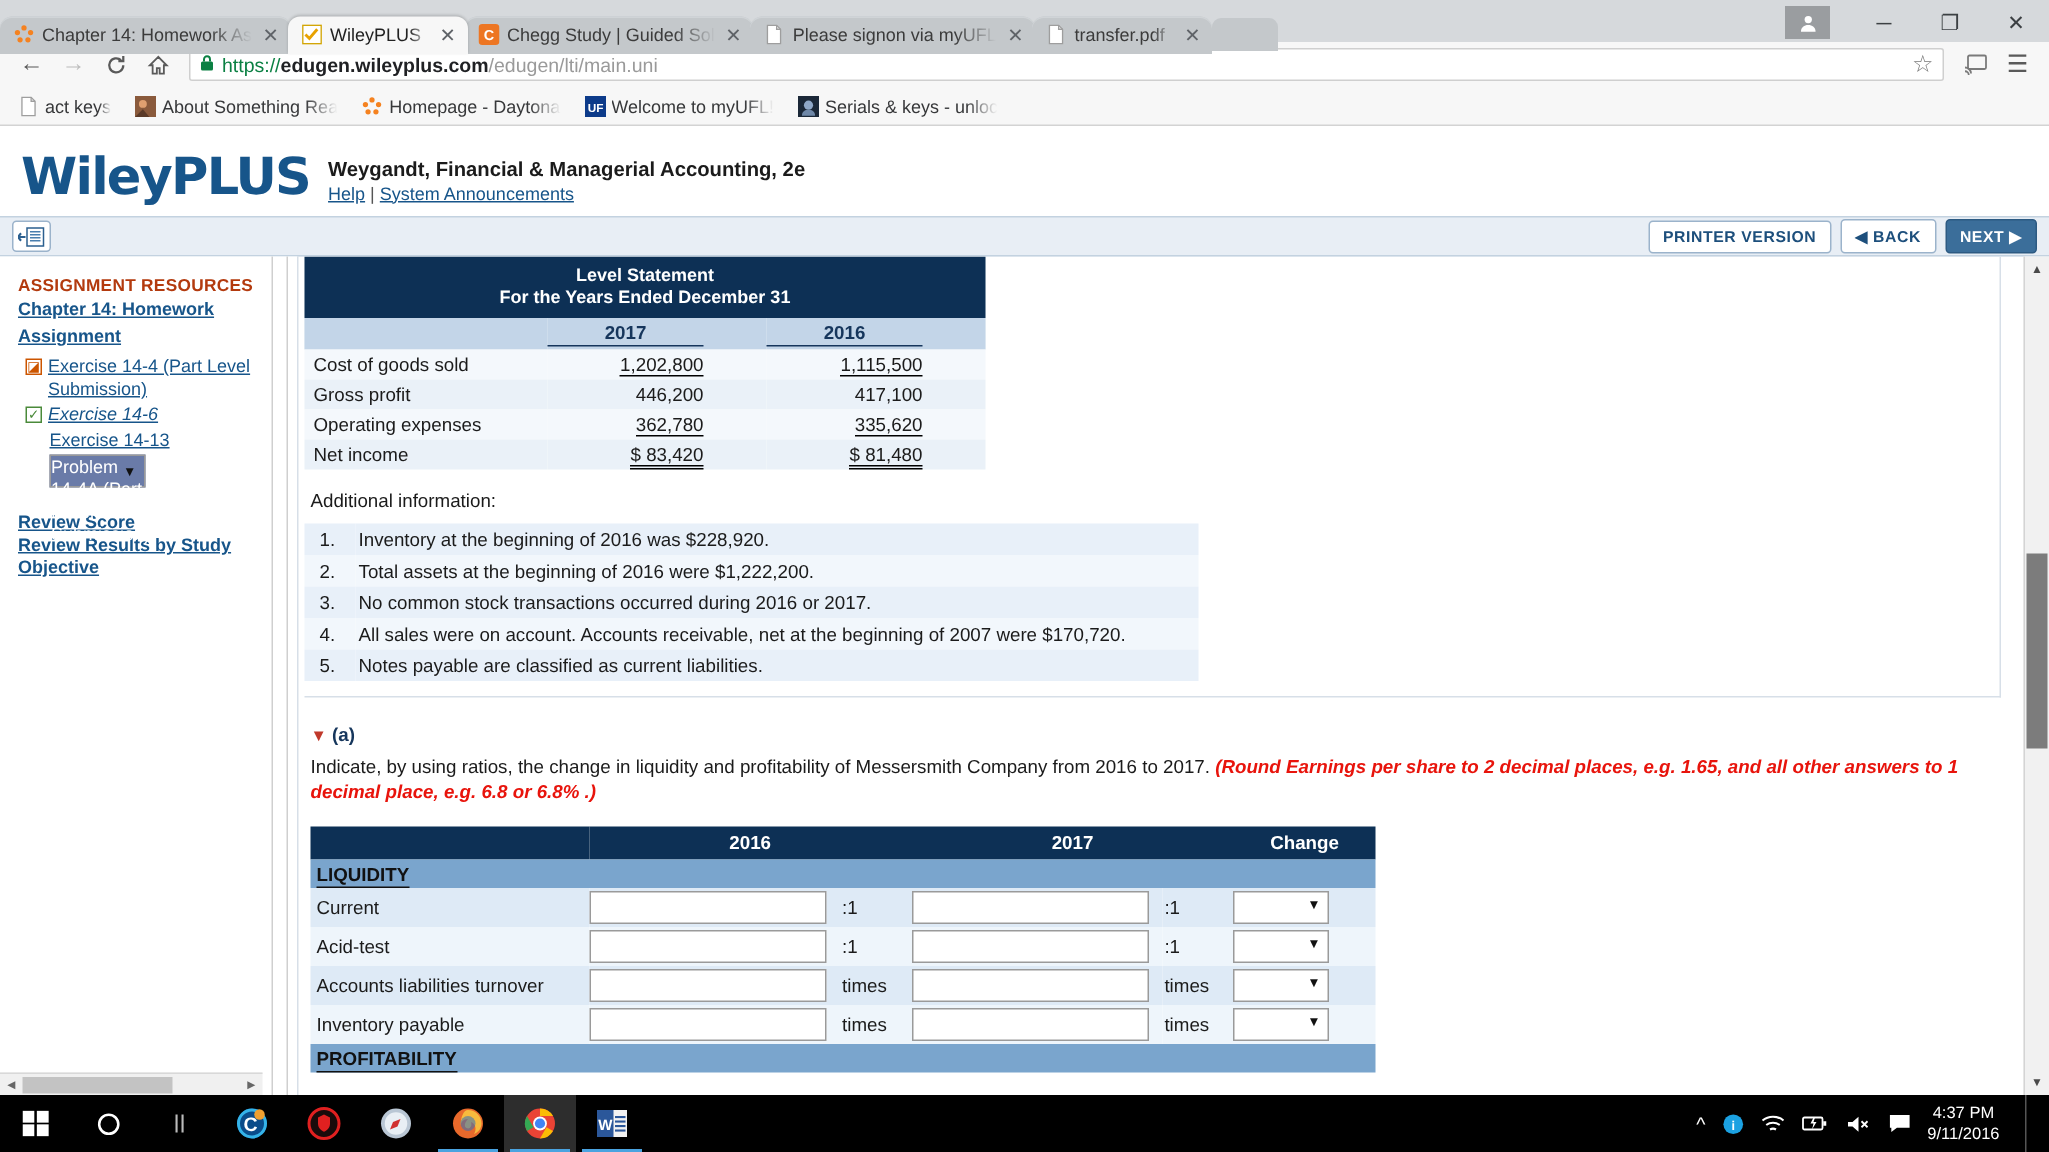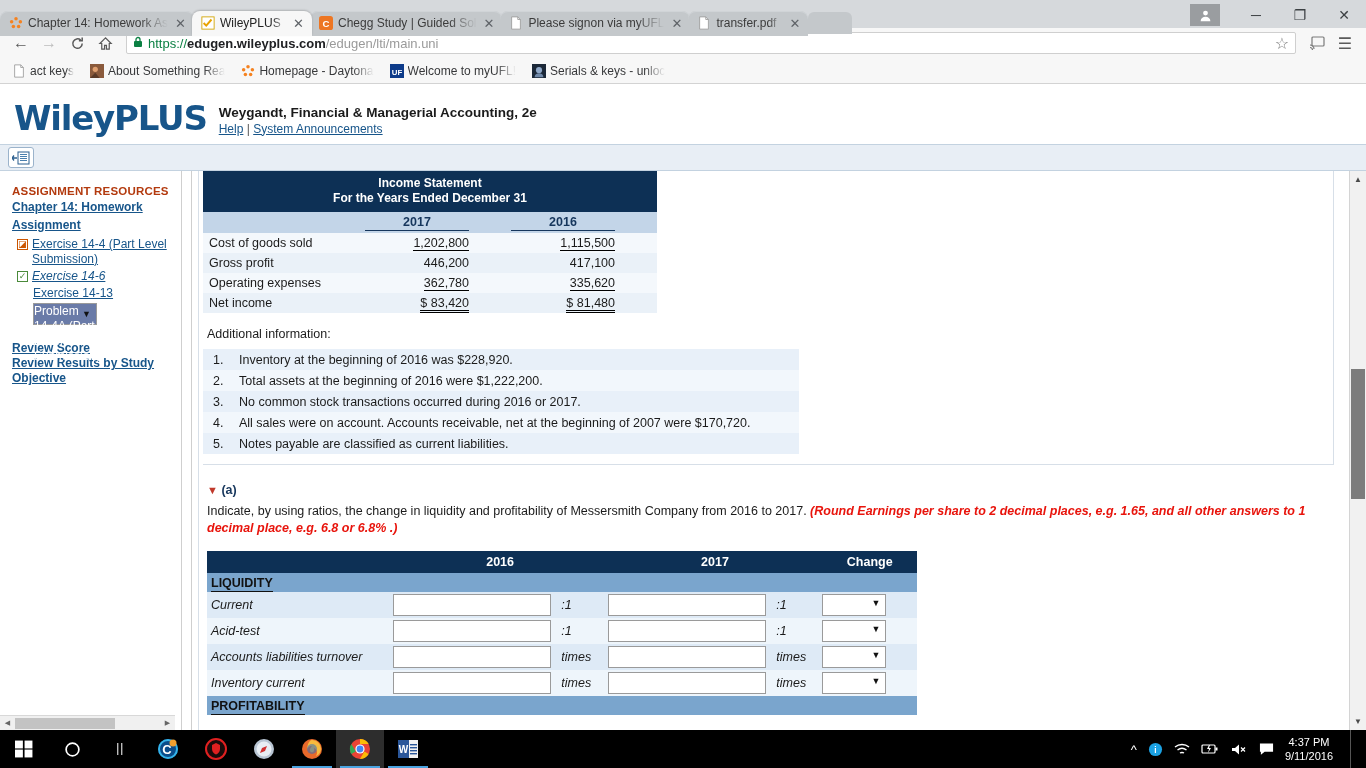--- a/index.html
+++ b/index.html
@@ -155,21 +155,21 @@
 
   
   table.ratio { border-collapse: collapse; width: 710px; margin-left: 4px; }
   .ratio .hdr td { background: #0d3055; color: #fff; font-weight: bold; font-size: 12.5px;
                    text-align: center; height: 22px; }
   .ratio .hdr td.blank { background: #0d3055; }
   .ratio .band td { background: #7aa5cd; height: 19px; padding-left: 4px; }
   .ratio .band span { font-size: 12.5px; font-weight: bold; color: #111;
                       border-bottom: 1.5px solid #111; padding-bottom: 1px; }
   .ratio td { font-size: 12.5px; color: #1b1b1b; height: 26px; }
-  .ratio tbody tr.r { background: #deeaf6; font-style: italic; }
+  .ratio tbody tr.r { background: #deeaf6; }
   .ratio tbody tr.r:nth-of-type(even) { background: #eef5fb; }
   .ratio .rlbl { padding-left: 4px; width: 192px; }
   .ratio .rin { width: 168px; padding: 0 4px 0 0; }
   .ratio .runit { width: 48px; font-size: 12.5px; padding-left: 1px; }
   .ratio .rsel { width: 96px; }
   .inp { width: 158px; height: 22px; border: 1px solid #9a9a9a; background: #fff; }
   .sel { width: 64px; height: 22px; border: 1px solid #9a9a9a; background: #fff;
          position: relative; }
   .sel::after { content: "▼"; position: absolute; right: 5px; top: 3px; font-size: 9px; color: #111; }
 
@@ -362,20 +362,25 @@
     </div>
   </div>
 
   <div class="toolbar">
     <div class="collapse-btn">
       <svg width="18" height="14" viewBox="0 0 18 14">
         <path d="M0 7h5M2 4.5L0 7l2 2.5" stroke="#2b5f8f" stroke-width="1.4" fill="none"></path>
         <rect x="6" y="1" width="11" height="12" fill="#fff" stroke="#2b5f8f"></rect>
         <path d="M8 3.5h7M8 5.5h7M8 7.5h7M8 9.5h7" stroke="#4a7fae" stroke-width="1"></path>
       </svg>
+    </div>
+    <div class="tb-right">
+      <div class="btn">PRINTER VERSION</div>
+      <div class="btn">◀ BACK</div>
+      <div class="btn primary">NEXT ▶</div>
     </div>
   </div>
 
   <div class="body-area">
 
     <div class="sidebar">
       <div class="side-h">ASSIGNMENT RESOURCES</div>
       <a class="side-chapter">Chapter 14: Homework Assignment</a>
 
       <div class="side-list">
@@ -414,21 +419,21 @@
     <div class="content-wrap">
       <div class="content">
         <div class="content-inner">
 
           <div class="panel">
 
             <table class="is">
               <tbody>
                   <tr>
                     <td class="ttl" colspan="3">
-                <span>Income Statement</span><br>
+                <span>Level Statement</span><br>
                 <span>For the Years Ended December 31</span>
               </td>
                   </tr>
               <tr>
                 <td class="yr"></td>
                 <td class="yr yrcell">
                       <div class="yrbox">2017</div>
                     </td>
                 <td class="yr yrcell">
                       <div class="yrbox">2016</div>
@@ -543,21 +548,21 @@
                 <td class="runit">times</td>
                 <td class="rin">
                       <div class="inp"></div>
                     </td>
                 <td class="runit">times</td>
                 <td class="rsel">
                       <div class="sel"></div>
                     </td>
               </tr>
               <tr class="r">
-                <td class="rlbl">Inventory current</td>
+                <td class="rlbl">Inventory payable</td>
                 <td class="rin">
                       <div class="inp"></div>
                     </td>
                 <td class="runit">times</td>
                 <td class="rin">
                       <div class="inp"></div>
                     </td>
                 <td class="runit">times</td>
                 <td class="rsel">
                       <div class="sel"></div>

